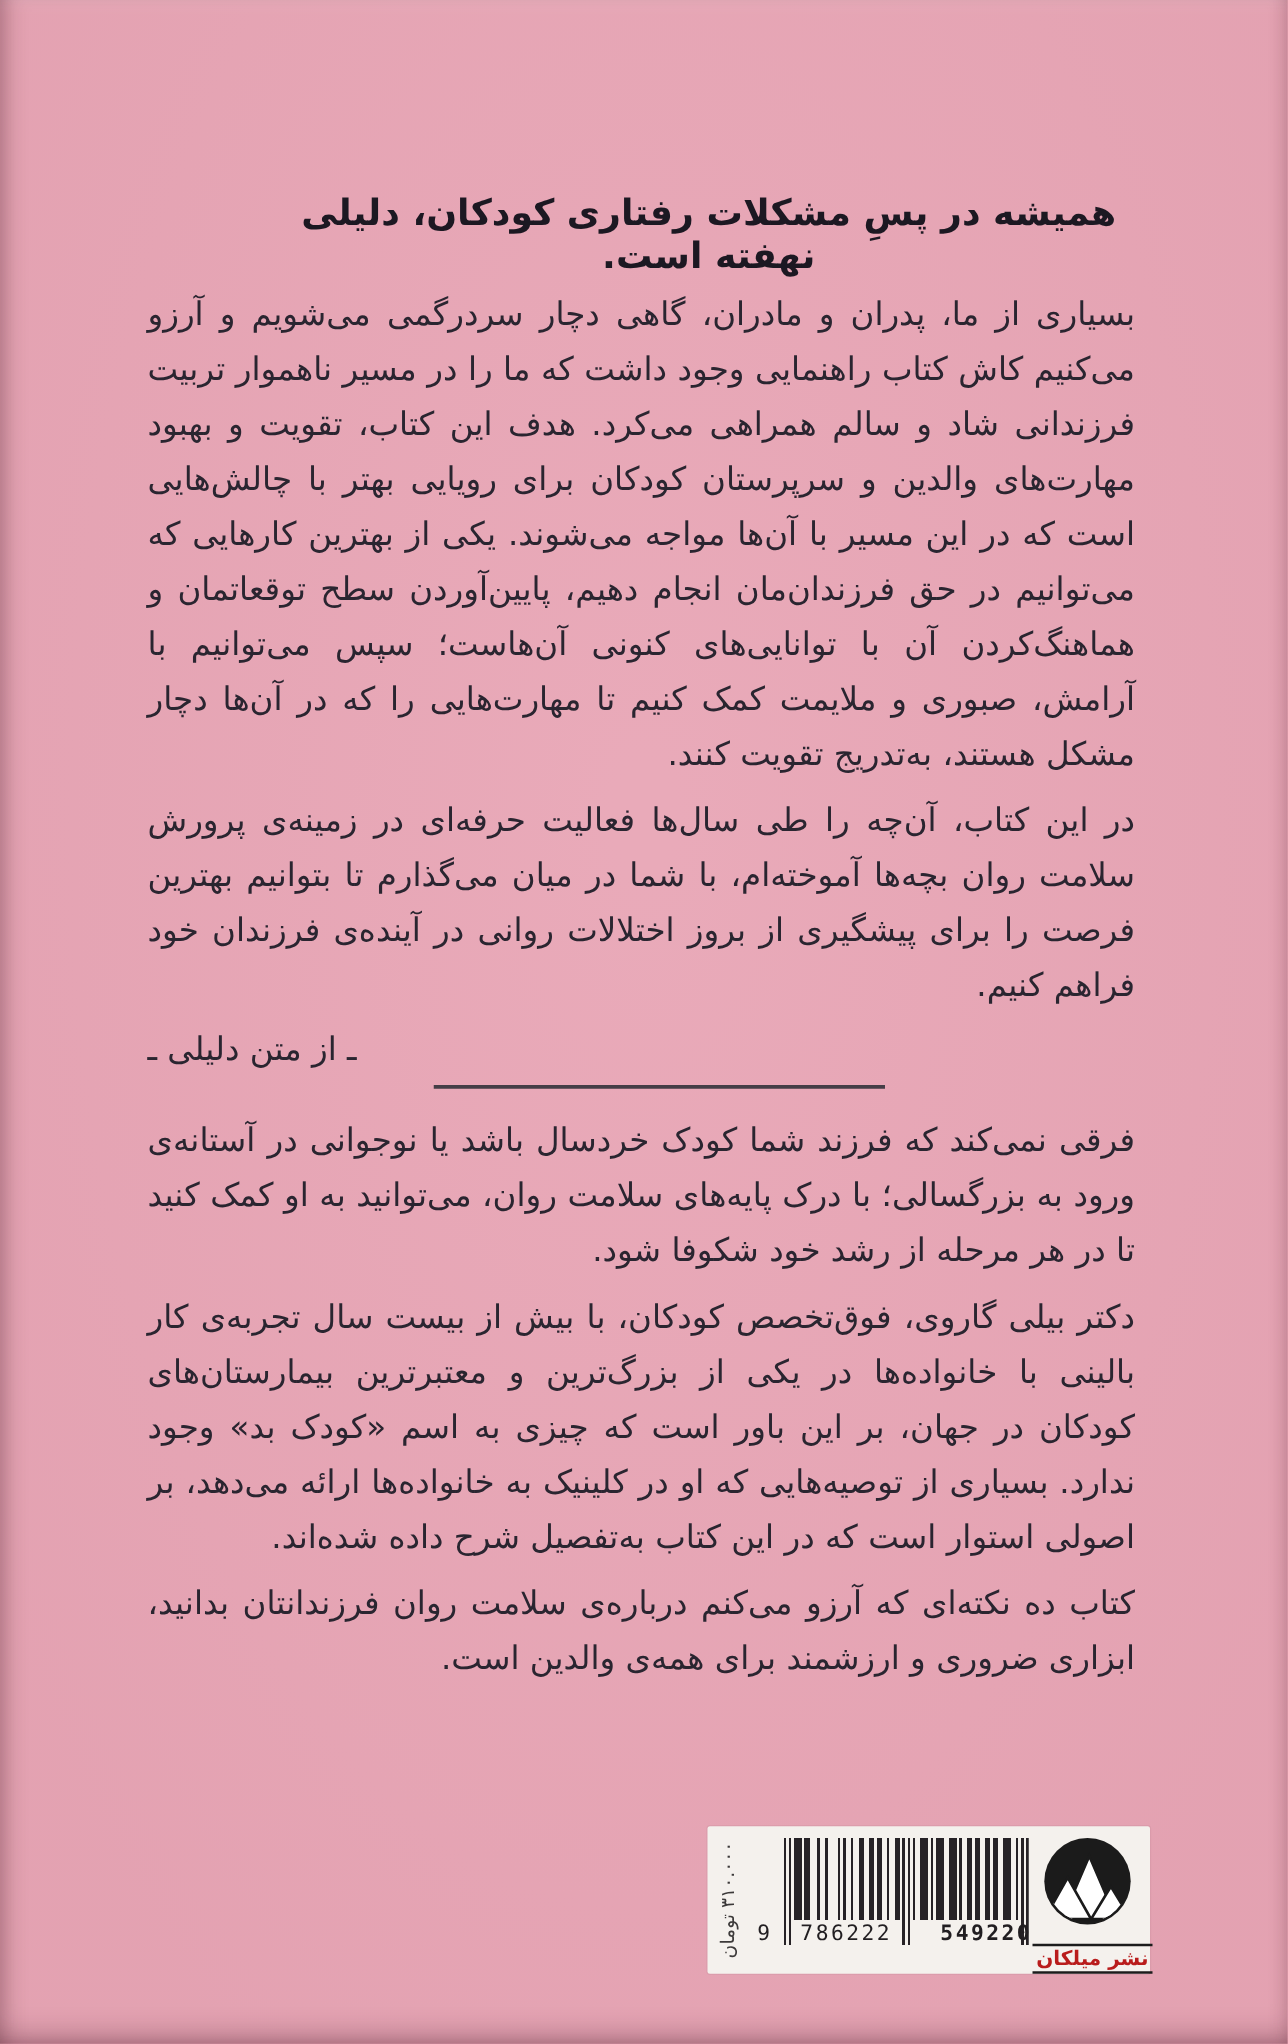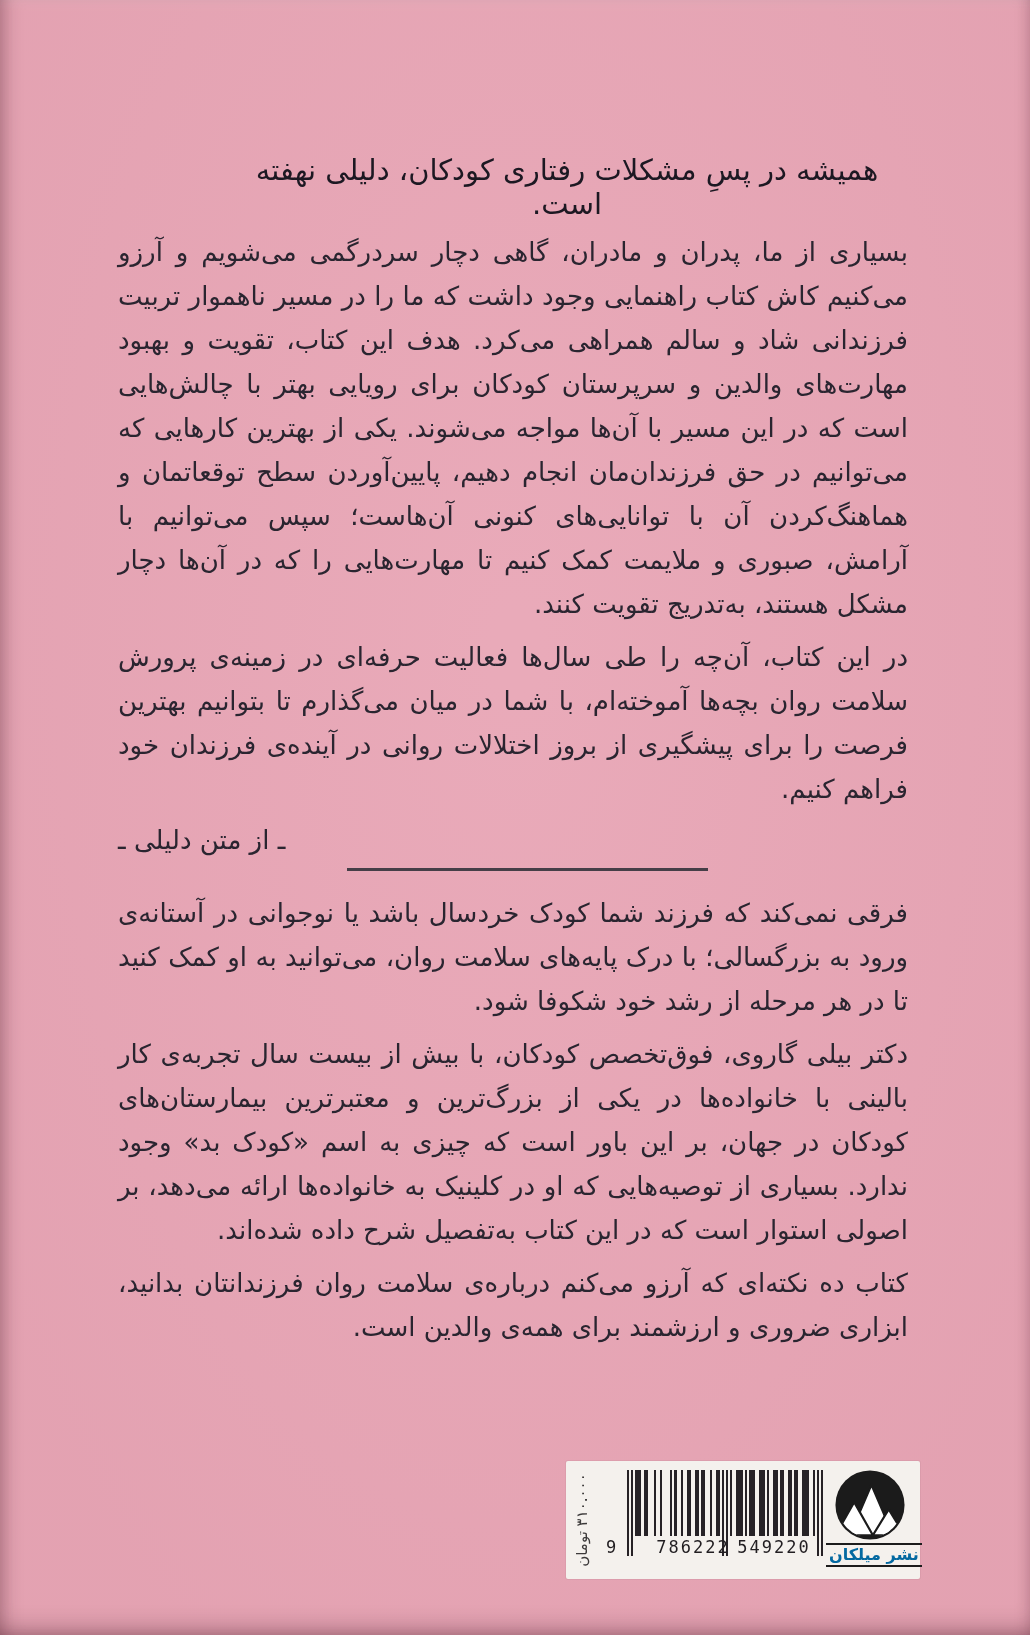--- a/index.html
+++ b/index.html
@@ -28,21 +28,21 @@
       inset 0 -18px 24px -15px rgba(70,25,40,.45),
       inset 0 10px 16px -13px rgba(255,255,255,.30);
   }
   .headline{
     position:absolute;
     top:153px;left:120px;width:790px;
     padding-left:104px;
     direction:rtl;
     text-align:center;
     font-size:29px;
-    font-weight:normal;
+    font-weight:bold;
     color:#1c1822;
     letter-spacing:0;
   }
   .text-col{
     position:absolute;
     top:230px;left:118px;width:790px;
     direction:rtl;
     text-align:justify;
     font-size:26px;
     line-height:44px;
@@ -97,36 +97,36 @@
     position:absolute;
     top:66px;
     font-family:"DejaVu Sans Mono",monospace;
     font-size:17px;
     line-height:22px;
     color:#211e21;
     text-align:center;
     letter-spacing:2px;
   }
   .digit-lead{left:-26px;width:22px;letter-spacing:0;}
-  .digit-g1{left:24px;width:84px;}
-  .digit-g2{left:105px;width:84px;}
+  .digit-g1{left:8px;width:84px;}
+  .digit-g2{left:120px;width:84px;font-weight:bold;}
   .publisher-block{
     position:absolute;
     right:6px;top:6px;
     width:88px;height:106px;
     text-align:center;
   }
   .publisher-block svg{display:block;margin:2px auto 0;}
   .publisher-name{
     direction:rtl;
     display:inline-block;
-    margin-top:2px;
+    margin-top:14px;
     font-size:16px;
     font-weight:bold;
-    color:#0369a1;
+    color:#b91c1c;
     border-top:2px solid #1c1c1c;
     border-bottom:2px solid #1c1c1c;
     padding:0 3px 1px;
     white-space:nowrap;
   }
 </style>
 </head>
 <body>
 
 <div class="cover">

